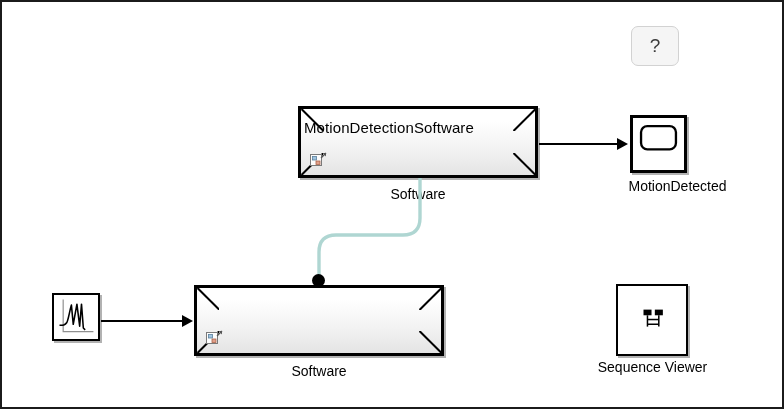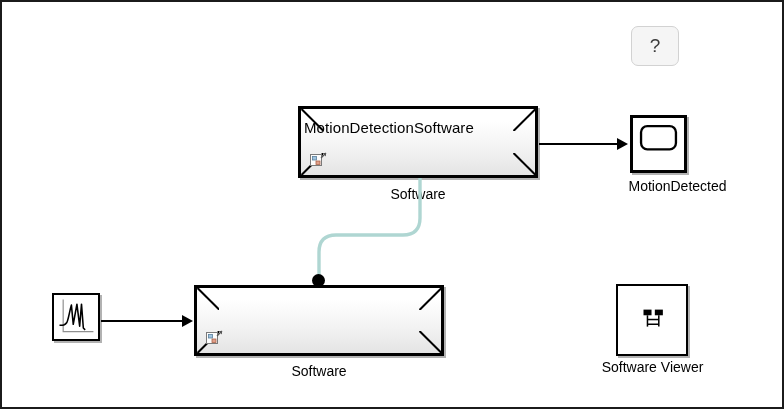--- a/index.html
+++ b/index.html
@@ -183,21 +183,21 @@
   <div class="sq-block thin" style="left:614px; top:282px; width:72px; height:72px;">
     <svg width="100%" height="100%" viewBox="0 0 72 72">
       <rect x="27" y="25" width="8.5" height="6" fill="#000000"></rect>
       <rect x="39" y="25" width="8.5" height="6" fill="#000000"></rect>
       <path d="M31.2 31 L31.2 43" stroke="#000000" stroke-width="1.6"></path>
       <path d="M43.2 31 L43.2 43" stroke="#000000" stroke-width="1.6"></path>
       <path d="M31.2 35.5 L43.2 35.5" stroke="#000000" stroke-width="1.6"></path>
       <path d="M31.2 40.5 L43.2 40.5" stroke="#000000" stroke-width="1.6"></path>
     </svg>
   </div>
-  <div class="caption" style="left:573px; top:357px; width:155px;">Software Viewer</div>
+  <div class="caption" style="left:573px; top:357px; width:155px;">Sequence Viewer</div>
 
   <div class="sq-block thin" style="left:50px; top:291px; width:48px; height:48px;">
     <svg width="100%" height="100%" viewBox="0 0 48 48">
       <path d="M10 5 L10 40 L43 40" stroke="#8f8f8f" stroke-width="1.3" fill="none"></path>
       <path d="M6 33 C 10 33, 12 33, 14 30 C 16 26, 17 17, 19 11 L21 32 L25 10 L28 34 L30 10 L32 36 L34 38" stroke="#000000" stroke-width="1.7" fill="none" stroke-linejoin="round"></path>
     </svg>
   </div>
 
   <div class="wire h" style="left:537px; top:141px; width:80px;"></div>
   <div class="arrow-head" style="left:615px; top:136px;"></div>

